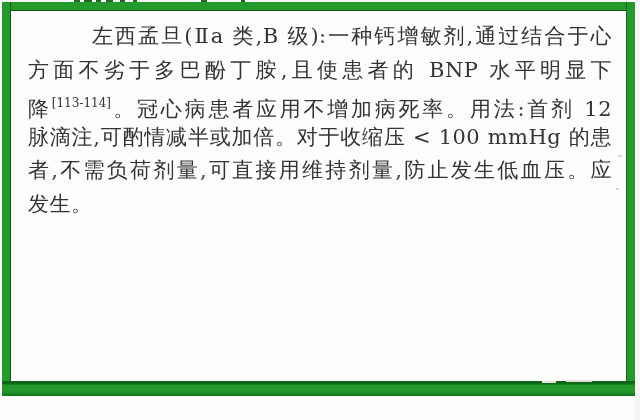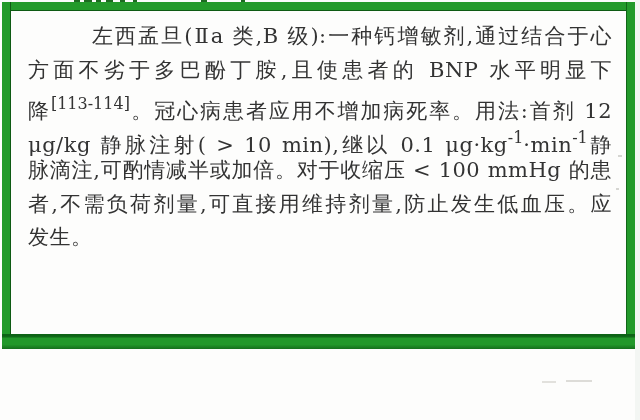--- a/index.html
+++ b/index.html
@@ -4,21 +4,21 @@
 <style>
   html, body {
     margin: 0; padding: 0;
     width: 640px; height: 420px;
     overflow: hidden;
     background: #fdfdfc;
     font-family: "DejaVu Serif", "Liberation Serif", serif;
   }
   .page {
     position: relative;
-    width: 640px; height: 349px;
+    width: 640px; height: 396px;
     background: #fdfdfc;
   }
   
   .bar { position: absolute; background: #239a2b; }
   .bar-top    { left: 2px; top: 2px; right: 5px; height: 8px; border-bottom: 1px solid rgba(10,80,15,0.85); }
   .bar-left   { left: 2px; top: 2px; width: 8px; bottom: 4px; border-right: 1px solid rgba(10,80,15,0.85); }
   .bar-right  { right: 5px; top: 2px; width: 8px; bottom: 4px; border-left: 1px solid rgba(10,80,15,0.7); }
   .bar-bottom { left: 2px; right: 5px; bottom: 0; height: 15px;
                 background: linear-gradient(to bottom, #0d6316 0%, #0d6316 15%, #22982a 30%, #22982a 70%, #156f1c 100%); }
   
@@ -36,21 +36,21 @@
   .line {
     height: 33.5px;
     line-height: 33.5px;
     text-align: justify;
     text-align-last: justify;
     white-space: nowrap;
   }
   .line.indent { padding-left: 64px; }
   .line.last   { text-align: left; text-align-last: left; }
   .sup {
-    font-size: 16px;
+    font-size: 12px;
     vertical-align: 9px;
     letter-spacing: 0;
   }
   
   .frag { position: absolute; background: #1d6b22; height: 3px; top: 0; }
   .f1 { left: 74px;  width: 6px; }
   .f2 { left: 84px;  width: 8px; }
   .f3 { left: 96px;  width: 5px; }
   .f4 { left: 106px; width: 7px; }
   .f5 { left: 120px; width: 5px; }
@@ -96,21 +96,20 @@
     <div class="line indent"><span>左西孟旦(Ⅱa 类,B 级):一种钙增敏剂,通过结合于心</span></div>
 
 
 
 
 
     <div class="line"><span>方面不劣于多巴酚丁胺,且使患者的 BNP 水平明显下</span></div>
 
     <div class="line"><span>降</span><span class="sup">[113-114]</span><span>。冠心病患者应用不增加病死率。用法:首剂 12</span></div>
 
-    <div class="line"><span>μg/kg 静脉注射( &gt; 10 min),继以 0.1 μg·kg</span><span class="sup">-1</span><span>·min</span><span class="sup">-1</span><span>静</span></div>
 
     <div class="line"><span>脉滴注,可酌情减半或加倍。对于收缩压 &lt; 100 mmHg 的患</span></div>
 
     <div class="line"><span>者,不需负荷剂量,可直接用维持剂量,防止发生低血压。应</span></div>
 
 
     <div class="line last"><span>发生。</span></div>
 
   </div>
 

